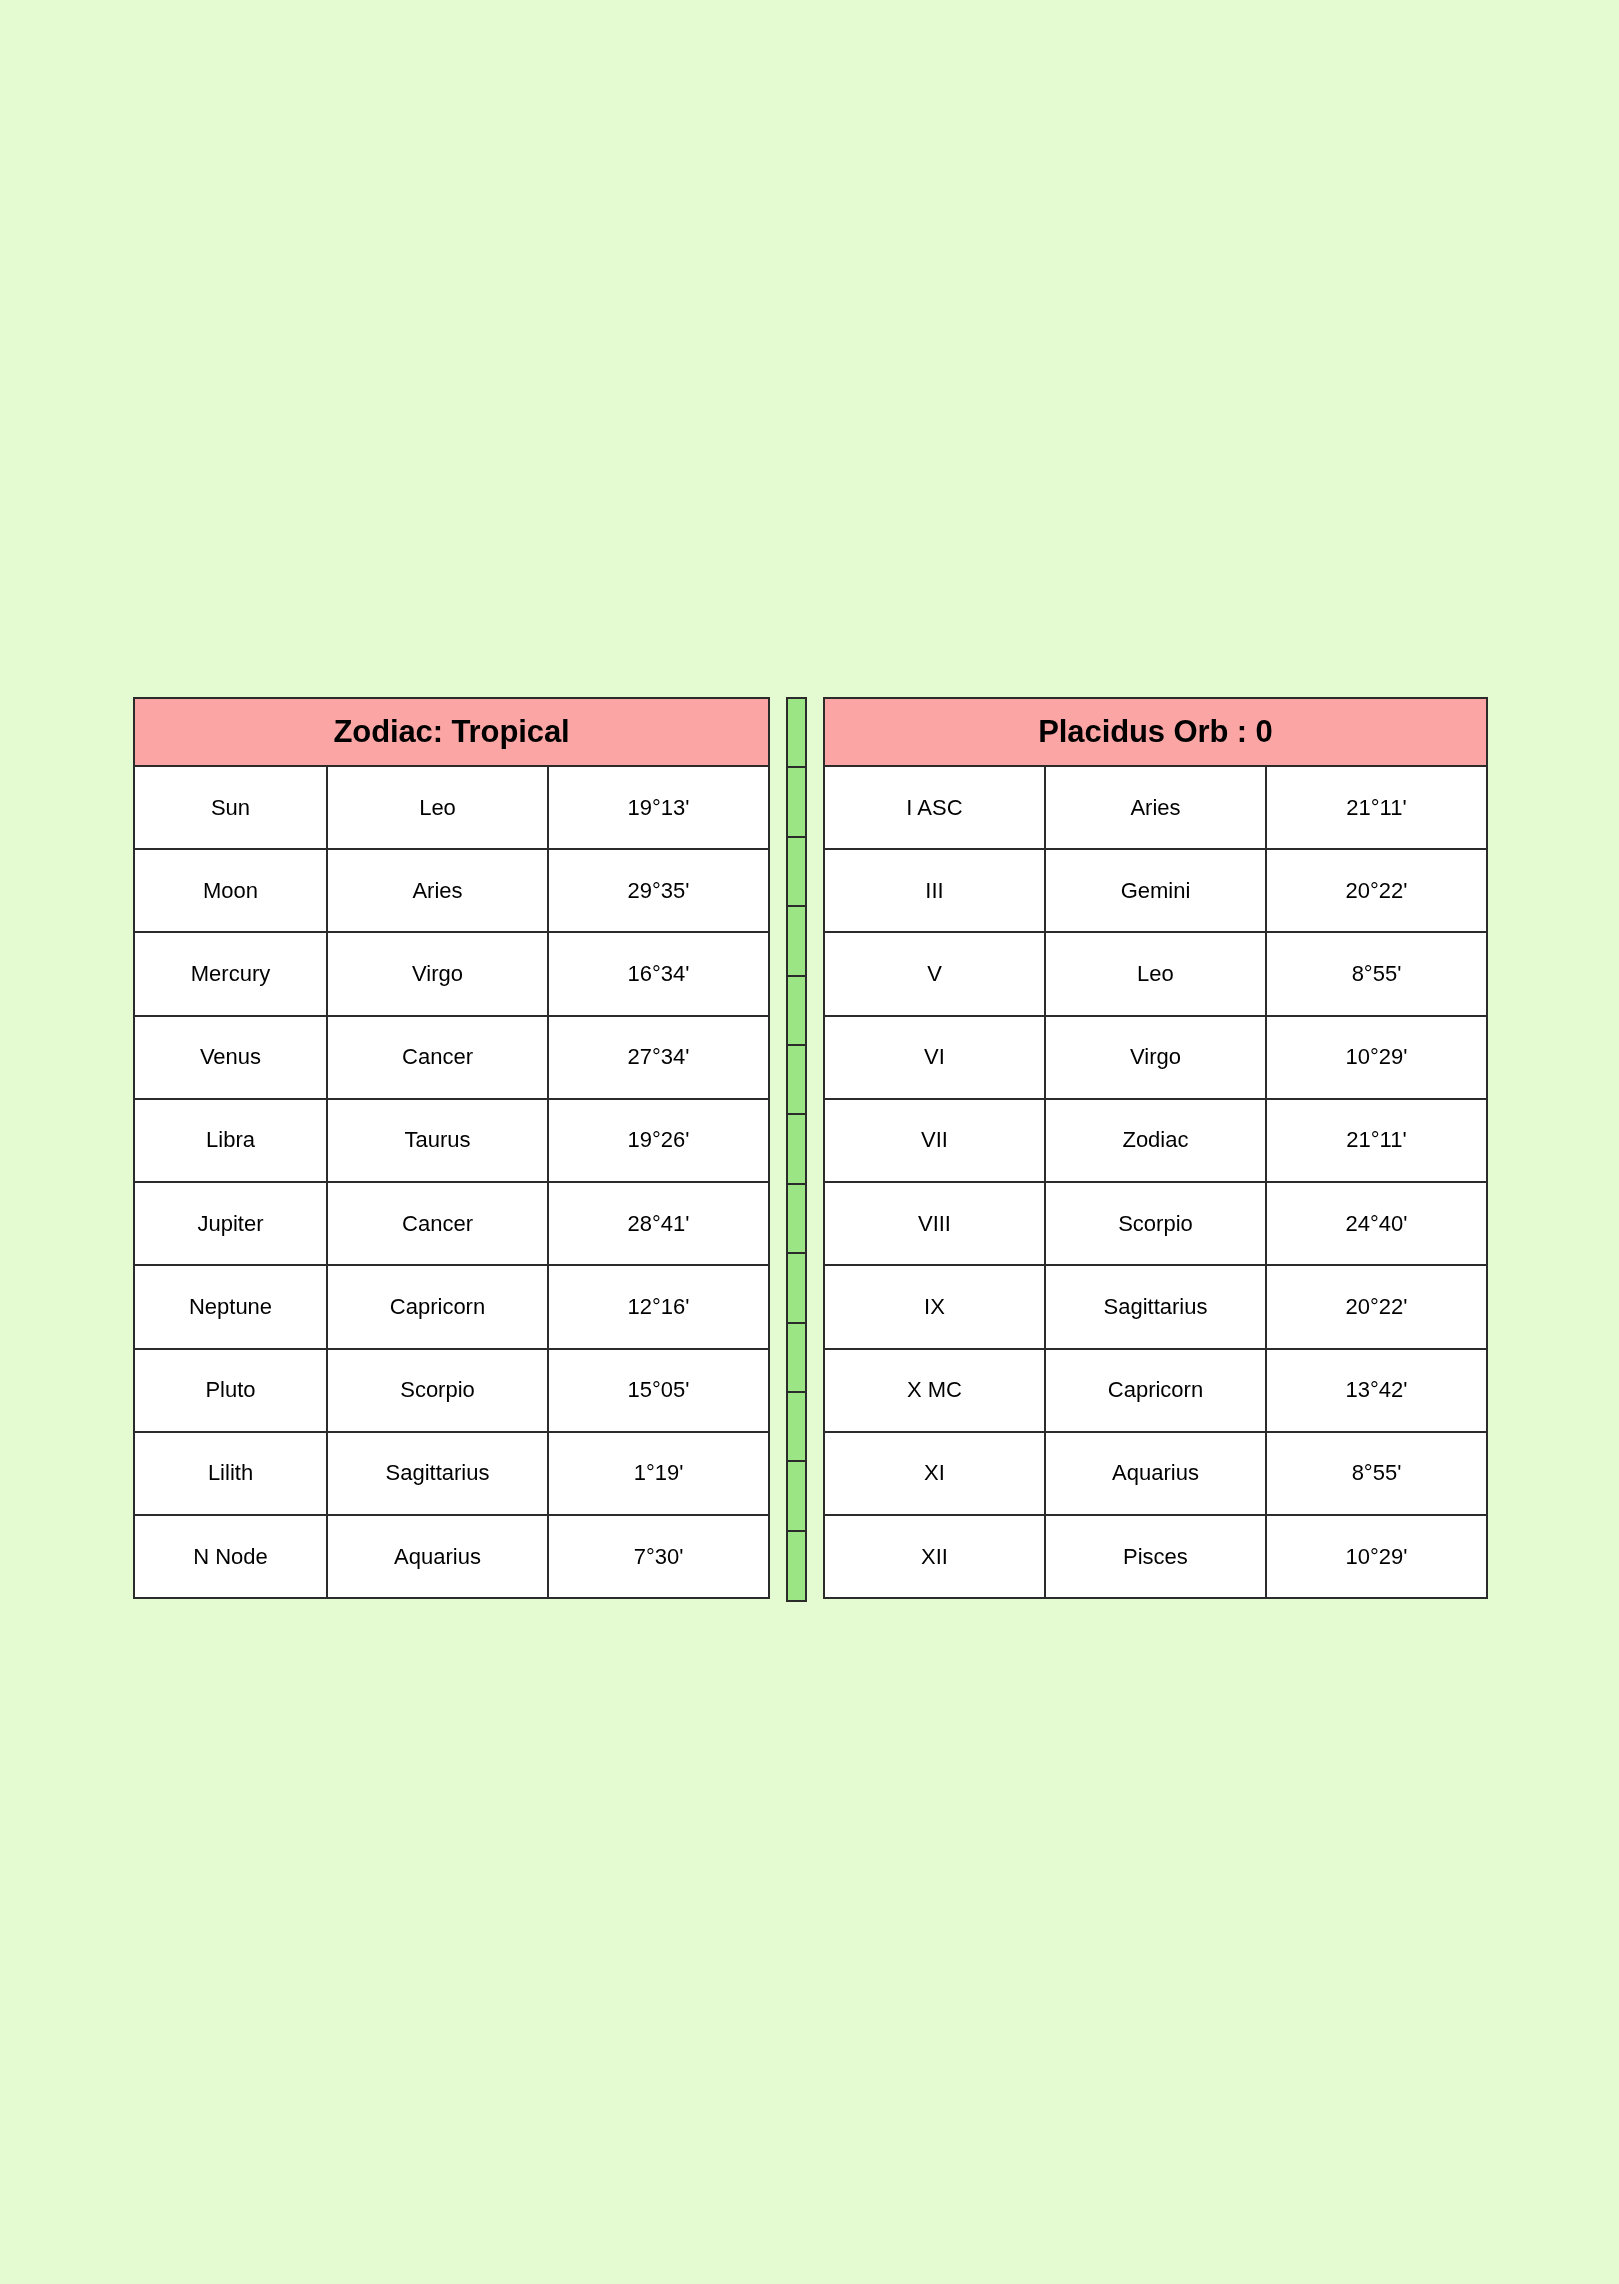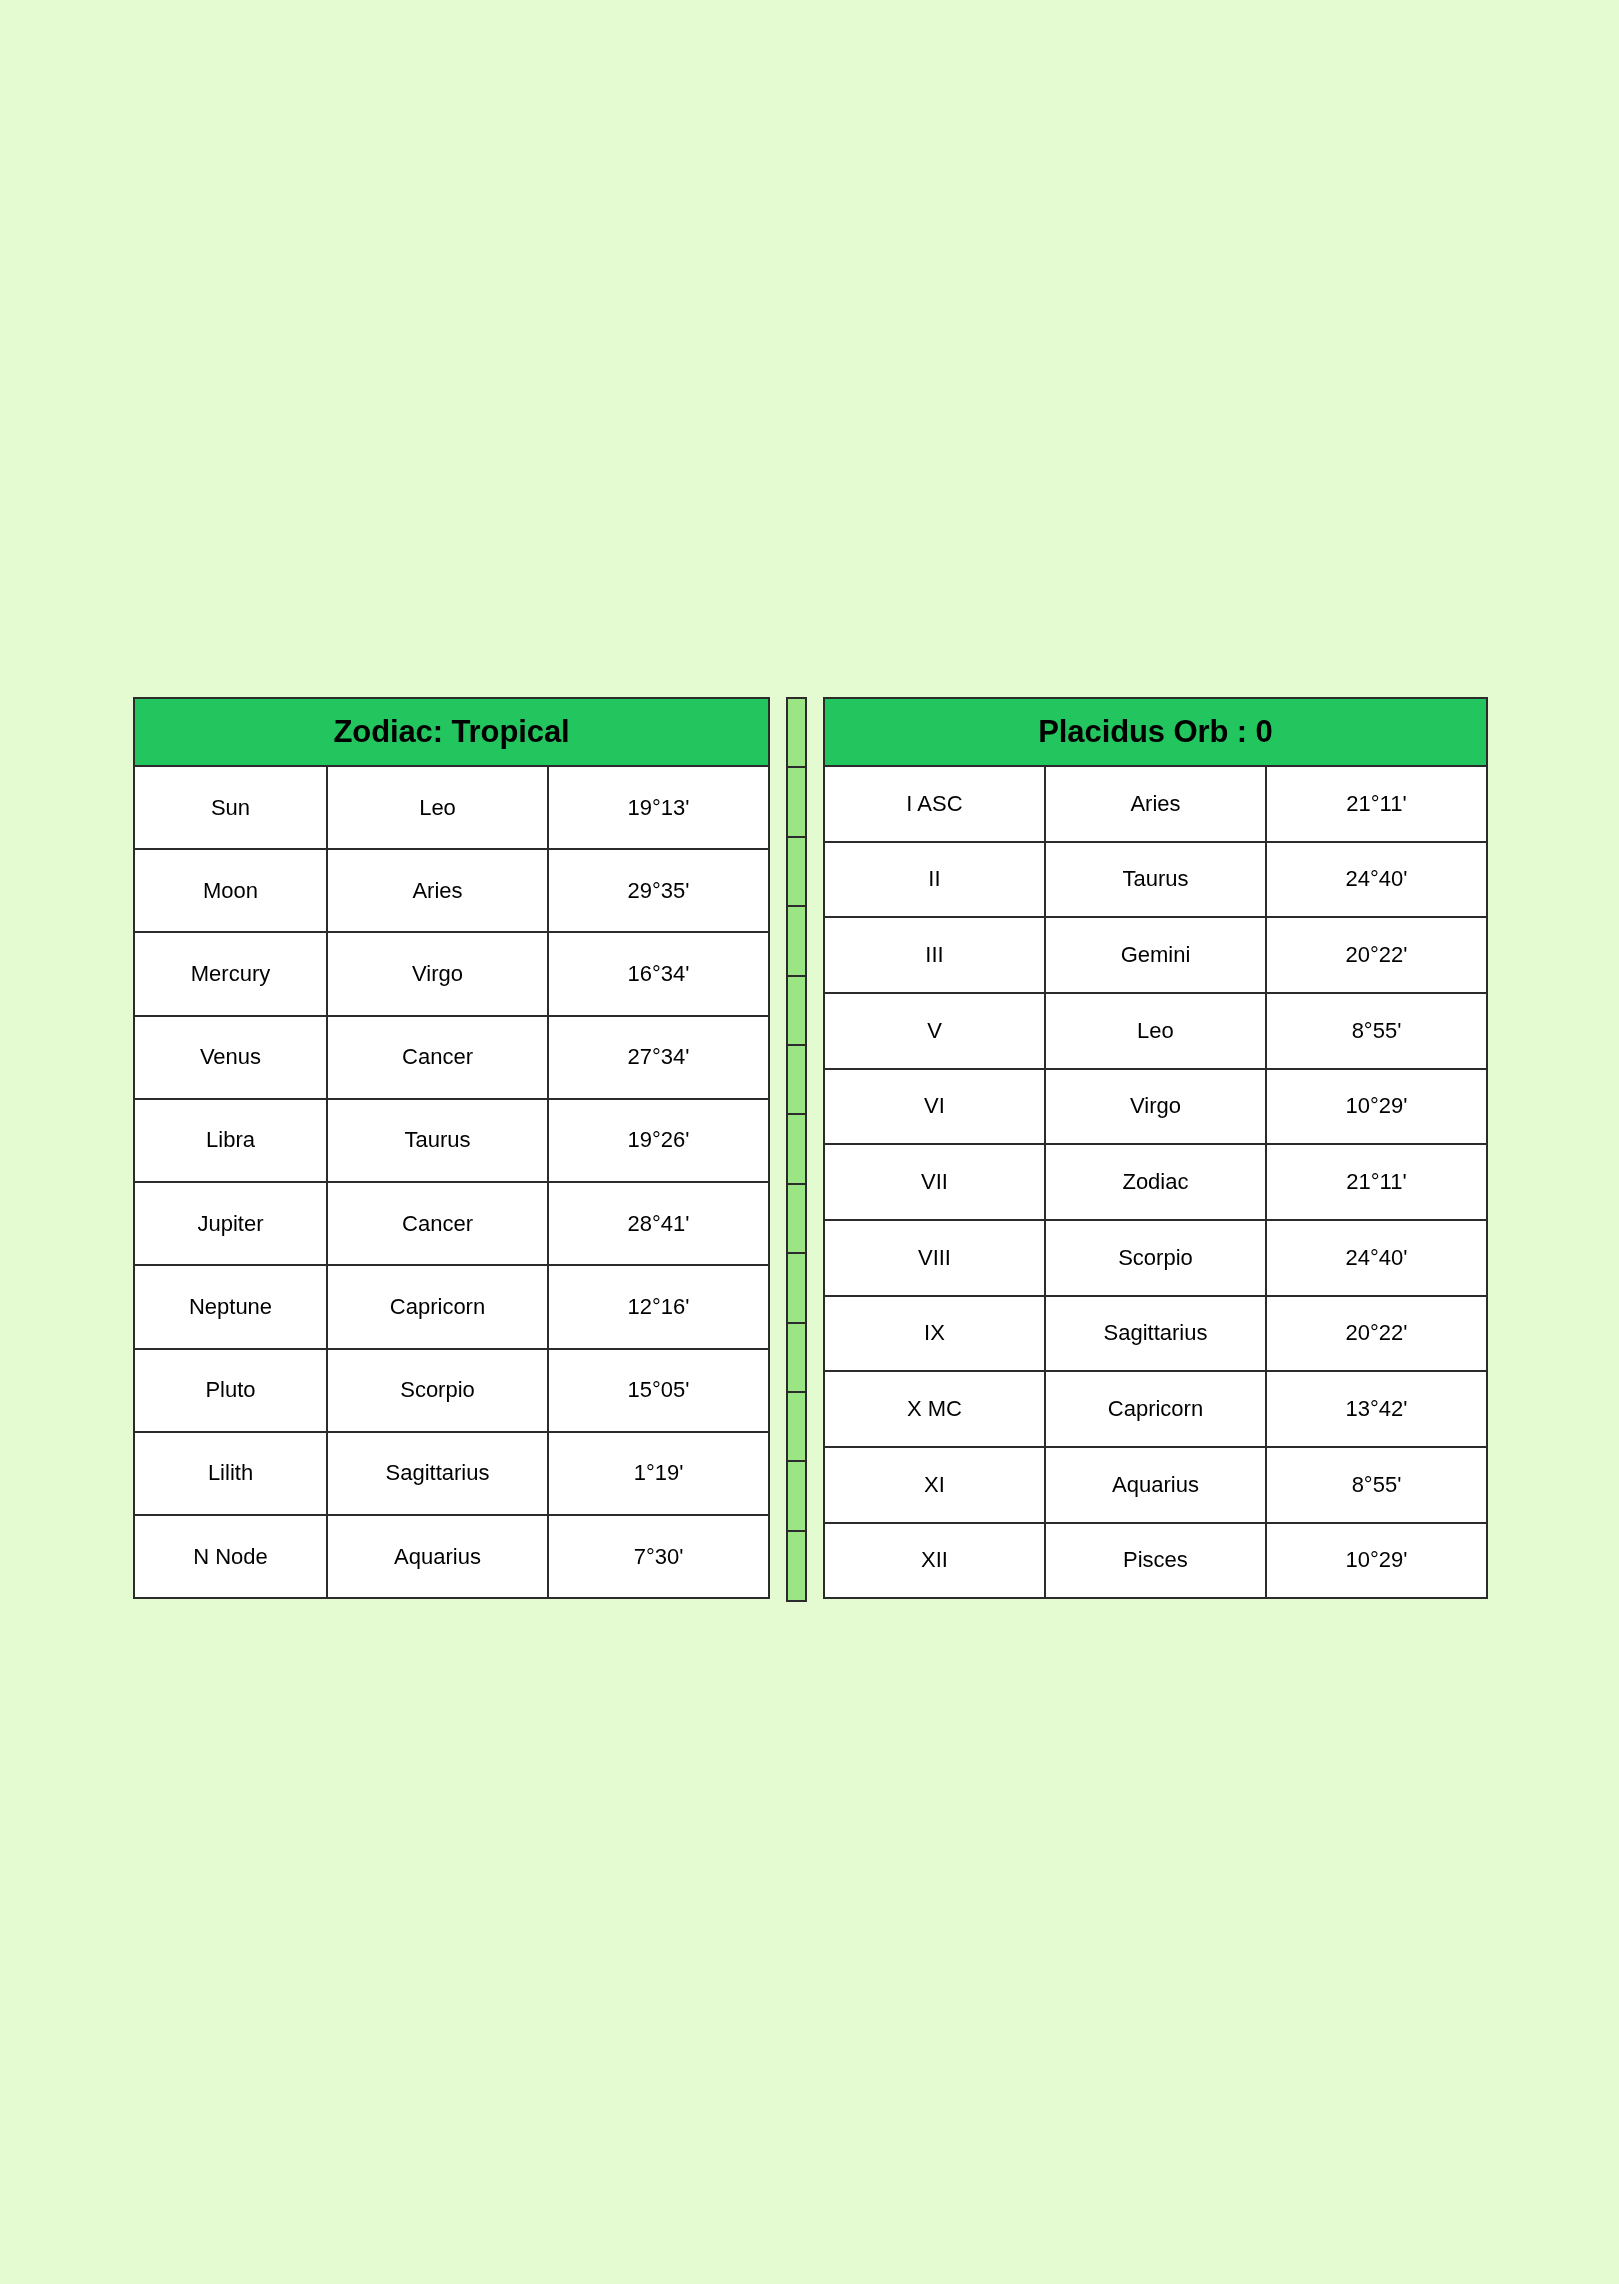--- a/index.html
+++ b/index.html
@@ -47,21 +47,21 @@
     background: #ffffff;
     color: #000000;
     font-weight: 400;
     font-size: 22px;
     height: 69px;
     line-height: 1.1;
     font-family: "Liberation Sans", sans-serif;
   }
 
   table.astro-table th.section-head {
-    background: #22c55e;
+    background: #fca5a5;
     font-size: 31px;
     font-weight: 700;
     height: 66px;
     letter-spacing: -0.1px;
   }
 
   td.label-cell {
     font-weight: 700;
     font-size: 22px;
   }
@@ -212,25 +212,20 @@
           <th class="section-head" colspan="3">Placidus Orb : 0</th>
         </tr>
       </thead>
       <tbody id="house-body">
           <tr>
             <td class="label-cell">I ASC</td>
             <td>Aries</td>
             <td>21°11'</td>
           </tr>
           <tr>
-            <td class="label-cell">II</td>
-            <td>Taurus</td>
-            <td>24°40'</td>
-          </tr>
-          <tr>
             <td class="label-cell">III</td>
             <td>Gemini</td>
             <td>20°22'</td>
           </tr>
           <tr>
             <td class="label-cell">V</td>
             <td>Leo</td>
             <td>8°55'</td>
           </tr>
           <tr>

